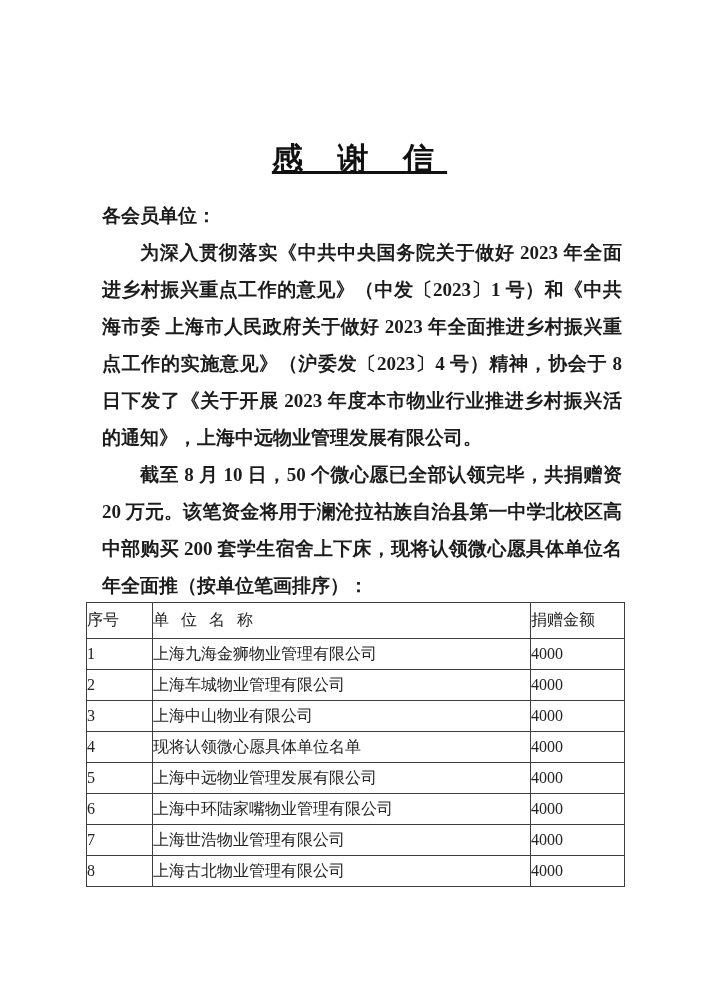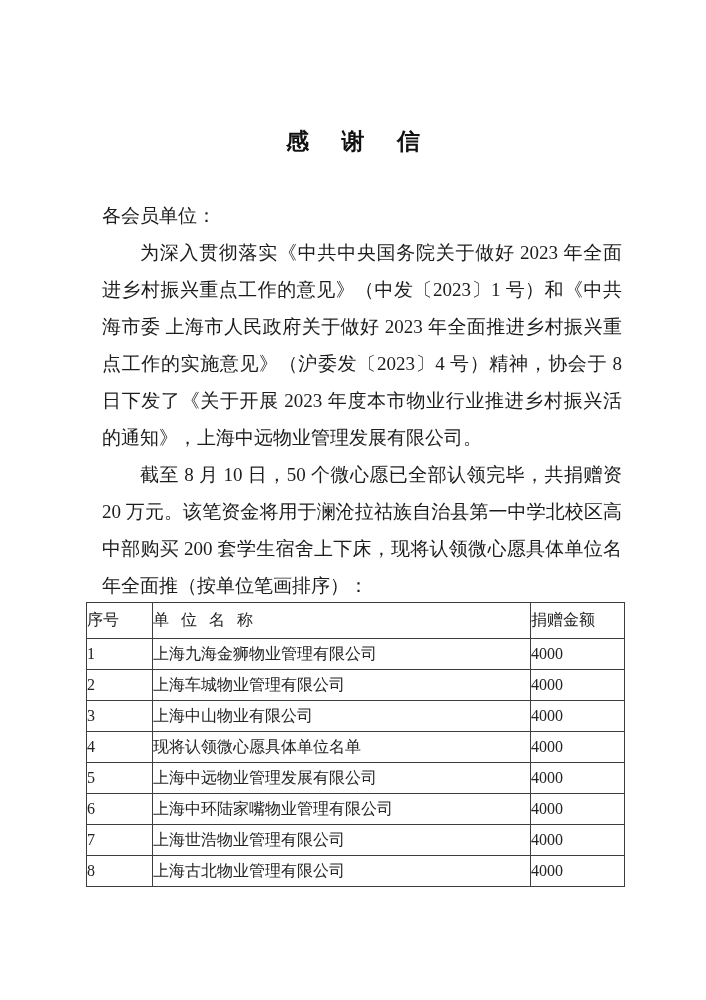--- a/index.html
+++ b/index.html
@@ -14,36 +14,38 @@
     background: #ffffff;
     overflow: hidden;
     font-family: "Liberation Serif", "DejaVu Serif", serif;
     color: #1c1c1c;
   }
   .doc-title {
     position: absolute;
     top: 126px;
     left: 0;
     right: 0;
-    margin: 0;
+    margin: 12px;
     text-align: center;
     font-family: "Liberation Sans", "DejaVu Sans", sans-serif;
     font-weight: 700;
-    font-size: 23px;
+    font-size: 31px;
     letter-spacing: 13px;
     text-indent: 13px;
     color: #111111;
+    text-decoration: underline;
   }
   .letter {
     position: absolute;
     left: 102px;
     top: 197px;
     width: 520px;
     font-size: 19px;
     line-height: 37px;
+    font-weight: bold;
   }
   .line {
     height: 37px;
     overflow: hidden;
   }
   .line.j {
     text-align: justify;
     text-align-last: justify;
     text-justify: inter-character;
   }

